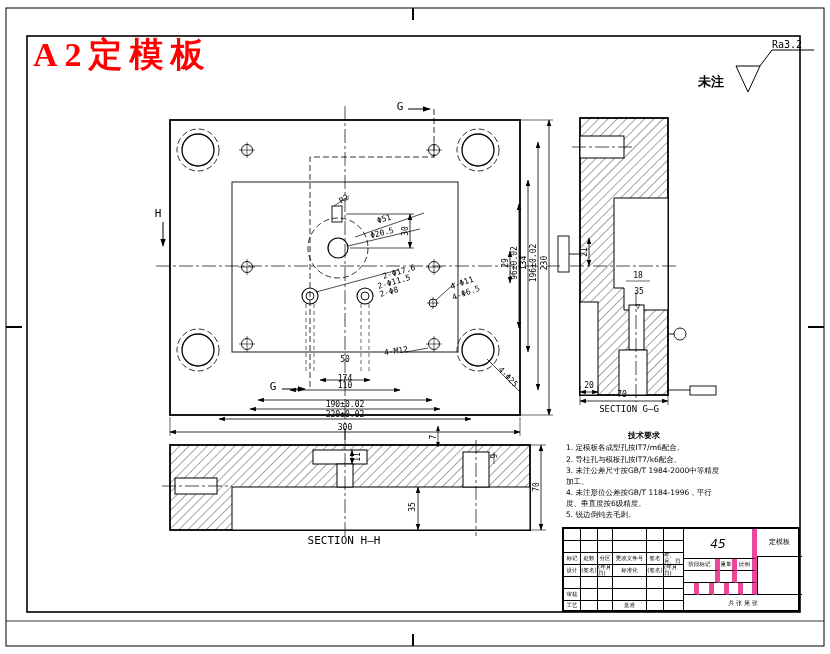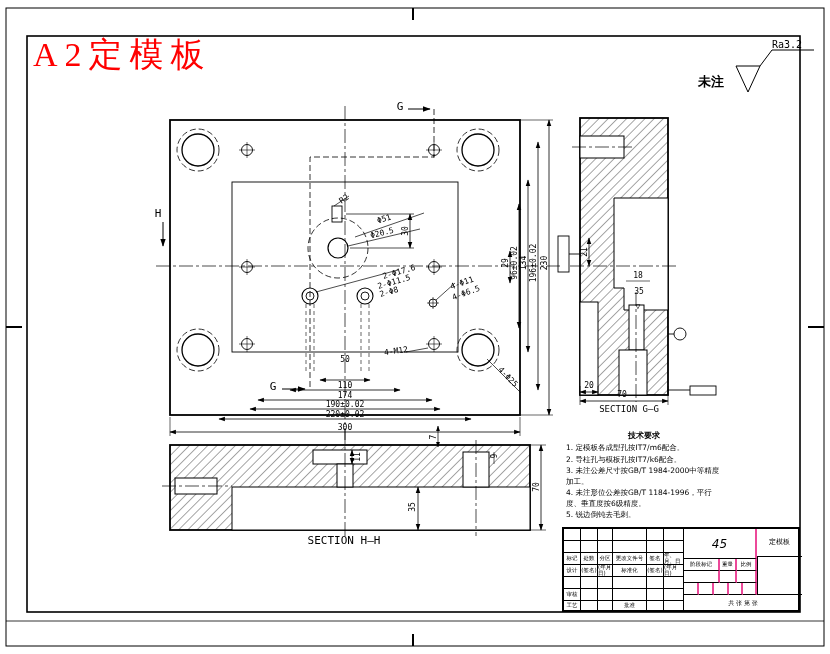--- a/index.html
+++ b/index.html
@@ -4,35 +4,35 @@
 <style>
   html,body{margin:0;padding:0;background:#9e9e9e;}
   #sheet{position:relative;width:830px;height:654px;background:#ffffff;overflow:hidden;
          font-family:"DejaVu Sans",sans-serif;color:#000;}
   svg{position:absolute;left:0;top:0;}
   .ov{position:absolute;white-space:nowrap;transform:translate(-50%,-50%);}
   .dim{font:9px "DejaVu Sans Mono",monospace;letter-spacing:0;}
   .dims{font:8px "DejaVu Sans Mono",monospace;}
   .cn{font-family:"DejaVu Sans",sans-serif;}
   #main-title{position:absolute;left:33px;top:38px;color:#ff0000;
-      font-family:"Liberation Serif",serif;font-weight:normal;font-size:34px;
+      font-family:"Liberation Serif",serif;font-weight:bold;font-size:34px;
       letter-spacing:7px;line-height:1;transform:none;}
   #notes{position:absolute;left:566px;top:430px;width:156px;font-size:7.5px;line-height:1.4;}
   #notes .nh{text-align:center;font-weight:bold;font-size:8px;margin-bottom:2px;}
   #notes .ni{margin:0 0 1px 0;}
   
   #tblock{position:absolute;left:562px;top:527px;width:238px;height:85px;
       border:2px solid #000;box-sizing:border-box;font-size:6px;line-height:1;}
   #tblock *{box-sizing:border-box;}
   .tb-abs{position:absolute;display:flex;align-items:center;justify-content:center;overflow:hidden;}
   .row6{position:absolute;left:0;width:120px;height:12px;display:flex;}
   .row6>div{border-right:1px solid #000;border-bottom:1px solid #000;height:100%;
       display:flex;align-items:center;justify-content:center;overflow:hidden;font-size:5.5px;}
   .c0{width:17px}.c1{width:17px}.c2{width:15px}.c3{width:34px}.c4{width:17px}.c5{width:20px}
-  .bR{border-right:2px solid #ec4899;} .bB{border-bottom:1px solid #000;}
+  .bR{border-right:5px solid #ec4899;} .bB{border-bottom:1px solid #000;}
 </style>
 </head>
 <body>
 
 <div id="sheet">
 
 <svg width="830" height="654" viewBox="0 0 830 654">
   <defs>
     <pattern id="hh" width="6.5" height="6.5" patternUnits="userSpaceOnUse" patternTransform="rotate(45)">
       <line x1="0" y1="0" x2="0" y2="6.5" stroke="#000" stroke-width="0.7"></line>
@@ -235,21 +235,21 @@
 <span class="ov dims" style="left:399px;top:272px;transform:translate(-50%,-50%) rotate(-16deg);">2-Φ17.6</span>
 <span class="ov dims" style="left:394px;top:282px;transform:translate(-50%,-50%) rotate(-16deg);">2-Φ11.5</span>
 <span class="ov dims" style="left:389px;top:292px;transform:translate(-50%,-50%) rotate(-16deg);">2-Φ8</span>
 <span class="ov dims" style="left:462px;top:283px;transform:translate(-50%,-50%) rotate(-20deg);">4-Φ11</span>
 <span class="ov dims" style="left:466px;top:293px;transform:translate(-50%,-50%) rotate(-20deg);">4-Φ6.5</span>
 <span class="ov dims" style="left:396px;top:351px;transform:translate(-50%,-50%) rotate(-8deg);">4-M12</span>
 <span class="ov dims" style="left:508px;top:377px;transform:translate(-50%,-50%) rotate(46deg);">4-Φ25</span>
 
 <span class="ov dims" style="left:345px;top:359px;">50</span>
 <span class="ov dims" style="left:345px;top:385px;">110</span>
-<span class="ov dims" style="left:345px;top:395px;">174</span>
+<span class="ov dims" style="left:345px;top:378px;">174</span>
 <span class="ov dims" style="left:345px;top:404px;">190±0.02</span>
 <span class="ov dims" style="left:345px;top:414px;">220±0.02</span>
 <span class="ov dims" style="left:345px;top:427px;">300</span>
 
 <span class="ov dims" style="left:505px;top:263px;transform:translate(-50%,-50%) rotate(-90deg);">29</span>
 <span class="ov dims" style="left:514px;top:263px;transform:translate(-50%,-50%) rotate(-90deg);">96±0.02</span>
 <span class="ov dims" style="left:523px;top:263px;transform:translate(-50%,-50%) rotate(-90deg);">134</span>
 <span class="ov dims" style="left:533px;top:263px;transform:translate(-50%,-50%) rotate(-90deg);">196±0.02</span>
 <span class="ov dims" style="left:544px;top:263px;transform:translate(-50%,-50%) rotate(-90deg);">230</span>
 <span class="ov dims" style="left:433px;top:437px;transform:translate(-50%,-50%) rotate(-90deg);">7</span>

